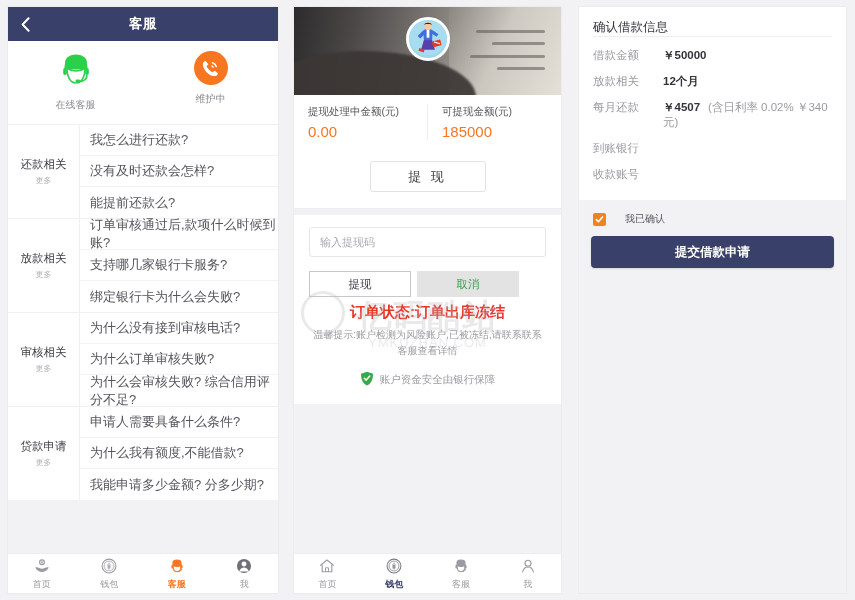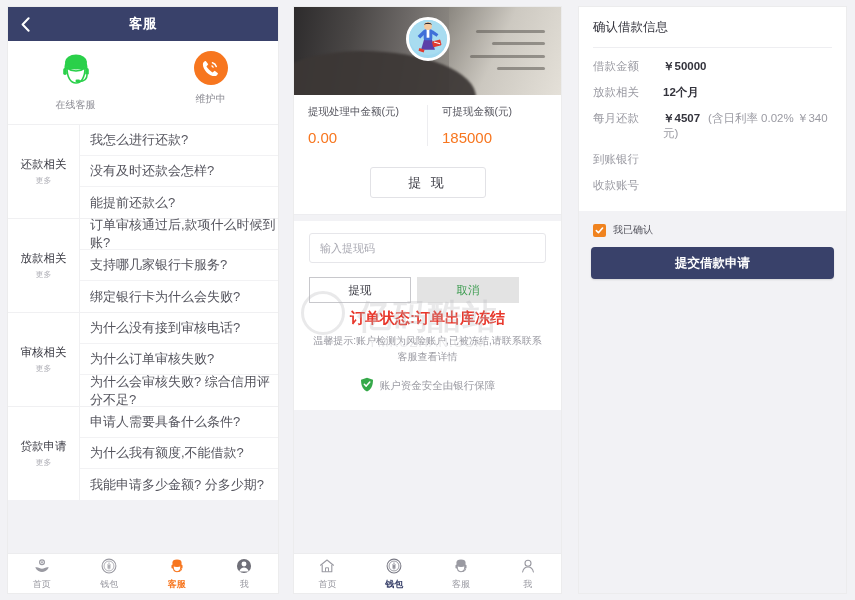--- a/index.html
+++ b/index.html
@@ -177,21 +177,21 @@
     display: flex;
     flex: 0 0 auto;
     padding: 10px 0 11px 0;
   }
   .bal {
     flex: 1;
     padding-left: 14px;
   }
   .bal + .bal { border-left: 1px solid #ededf0; }
   .bal .blbl { font-size: 10.5px; color: #55555e; }
-  .bal .bval { font-size: 15px; color: #f7761f; margin-top: 10px; }
+  .bal .bval { font-size: 15px; color: #f7761f; margin-top: 4px; }
 
   .withdraw-btn-wrap {
     background: #fff;
     flex: 0 0 auto;
     display: flex;
     justify-content: center;
     padding: 10px 0 16px 0;
     border-bottom: 1px solid #ededf0;
   }
   .withdraw-btn {
@@ -280,27 +280,27 @@
   }
   .wm-logo {
     position:absolute; left: 8px; top: -8px;
     width: 44px; height: 44px; border-radius: 50%;
     border: 3px solid #b8b8bd;
   }
 
   
   .p3body { background: #f2f2f5; flex: 1 1 auto; display:flex; flex-direction:column; }
   .p3card { background: #fff; padding: 12px 14px 18px 14px; flex: 0 0 auto; }
-  .p3head { font-size: 12.5px; color: #33333c; padding-bottom: 11px; border-bottom: 1px solid #eeeef1; }
+  .p3head { font-size: 12.5px; color: #33333c; padding-bottom: 0; border-bottom: 1px solid #eeeef1; }
   .p3row { display: flex; margin-top: 11px; font-size: 11.5px; align-items: baseline; }
   .p3row .k { width: 70px; flex: 0 0 70px; color: #9a9aa2; }
   .p3row .v { color: #33333c; font-weight: bold; }
   .p3row .v .note { color: #9a9aa2; font-weight: normal; margin-left: 8px; }
   .confirm {
-    display: flex; align-items: center; gap: 7px;
+    display: flex; align-items: center; gap: 19px;
     padding: 12px 14px 0 14px;
     background: #f2f2f5;
     text-align: right;
   }
   .cbox {
     width: 13px; height: 13px; border-radius: 2px;
     background: #f0831f;
     display: flex; align-items: center; justify-content: center;
     cursor: pointer;
   }

